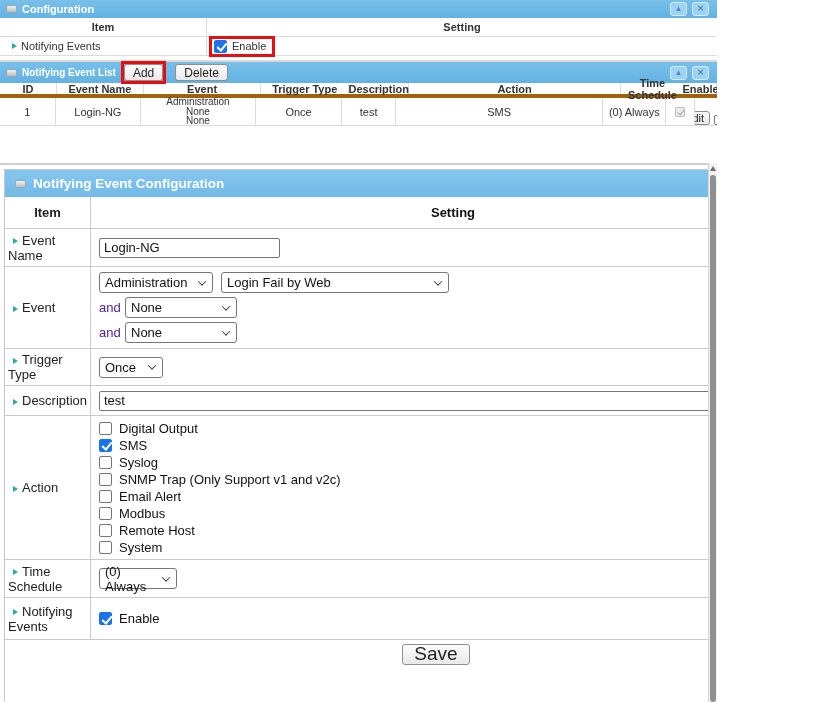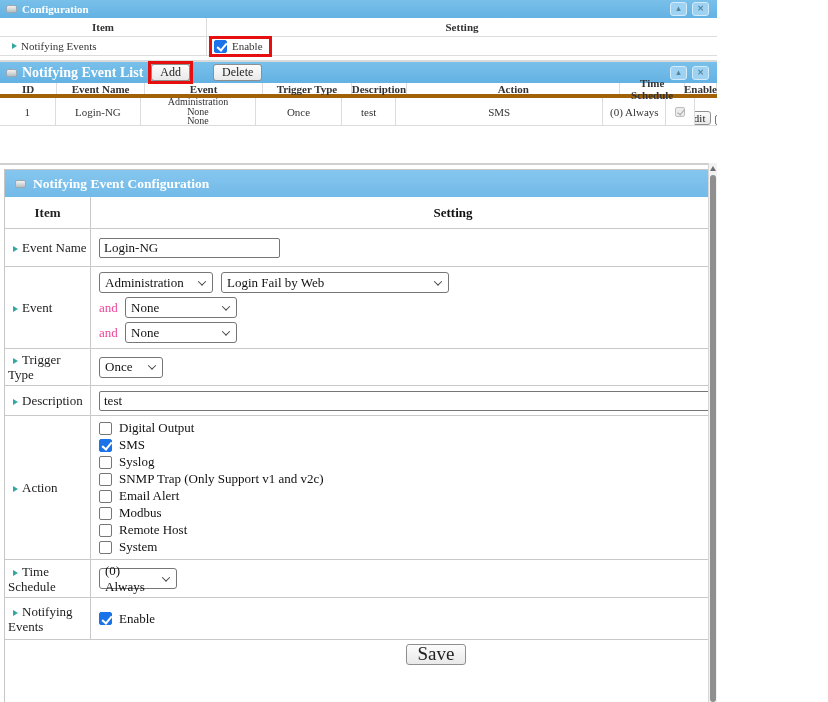--- a/index.html
+++ b/index.html
@@ -1,18 +1,18 @@
 <!DOCTYPE html>
 <html><head>
 <meta charset="utf-8">
 <style>
   * { margin:0; padding:0; box-sizing:border-box; }
   body { background:#fff; }
   .screen { position:relative; width:717px; height:702px; background:#fff; overflow:hidden;
-            font-family:Liberation Serif, serif; color:#333; }
+            font-family:Liberation Sans, sans-serif; color:#333; }
 
   
   .phead { display:flex; align-items:center; padding:0 6px;
            background:linear-gradient(#79c0ea,#63b2e3); }
   .picon { width:11px; height:8px; border:1px solid #9aa9b2; border-radius:2px;
            background:linear-gradient(#f2f2f2,#b9bfc3); flex:none; }
   .ptitle { color:#fff; font-weight:bold; margin-left:5px; white-space:nowrap; }
   .hbtns { margin-left:auto; display:flex; gap:5px; padding-right:2px; }
   .hbtn { width:17px; height:14px; background:#9dd2f2; border:1px solid #d4ebfa; border-radius:3px;
           color:#54869f; font-size:8px; line-height:1; display:flex; align-items:center;
@@ -59,24 +59,24 @@
   .t1setting { flex:1; display:flex; align-items:center; justify-content:center; }
   .t1item.left { justify-content:flex-start; padding-left:7px; }
   .t1setting.left { justify-content:flex-start; padding-left:2px; }
   .enable-hl { padding:1px 6px 1px 2px; gap:5px; position:relative; z-index:2; background:#fff; }
   .enable-hl label { font-size:11px; cursor:pointer; }
 
   
   .gapline { position:absolute; top:59.5px; left:0; right:0; height:2.5px; background:#d9d9d9; }
   .panel2 { position:absolute; top:62px; left:0; right:0; height:63px; }
   .panel2 .phead { height:21px; }
-  .panel2 .ptitle { font-size:14px; }
+  .panel2 .ptitle { font-size:10px; }
   .addbox { margin-left:5px; position:relative; z-index:3; }
   .btn-sm { height:17px; font-size:12px; padding:0 8px; }
-  .btn-delete { margin-left:20px; }
+  .btn-delete { margin-left:9px; }
   .t2row { display:flex; align-items:stretch; font-size:11px; }
   .t2head { height:15px; border-bottom:4px solid #a16207; font-weight:bold; }
   .t2data { height:28px; border-bottom:1px solid #dcdcdc; }
   .t2c { display:flex; align-items:center; justify-content:center; border-right:1px solid #dcdcdc;
          text-align:center; }
   .c-id{width:62px} .c-name{width:95px} .c-event{width:128px} .c-trig{width:96px}
   .c-desc{width:60px} .c-act{width:231px} .c-time{width:70px} .c-en{width:32px}
   .c-actions{flex:1; border-right:none; overflow:hidden;}
   .evlines { font-size:10px; line-height:9.5px; display:flex; flex-direction:column; align-items:center; }
   .actions-cell { flex-direction:row; align-items:flex-end; justify-content:center;
@@ -98,21 +98,21 @@
   .dsetting { flex:1; display:flex; align-items:center; padding-left:8px; font-size:13px;
               color:#111; overflow:hidden; }
   .dcols { height:32px; font-size:13px; font-weight:bold; }
   .dcols .dlabel { justify-content:center; padding:0; color:#222; }
   .dcols .dsetting { justify-content:center; padding-left:0; }
   .r-name{height:38px} .r-event{height:82px} .r-trig{height:37px} .r-desc{height:30px}
   .r-delay{height:35px} .r-action{height:144px} .r-time{height:38px} .r-note{height:42px}
   .r-save{height:28px; border-bottom:none; align-items:center; justify-content:center;}
   .col { flex-direction:column; align-items:flex-start; justify-content:center; }
   .evline { display:flex; align-items:center; margin:2px 0; }
-  .and { width:26px; font-size:13px; color:#ec4899; }
+  .and { width:26px; font-size:13px; color:#4c1d95; }
   .sel-admin{width:114px} .sel-ev2{width:228px; margin-left:8px} .sel-none{width:112px}
   .sel-once{width:64px} .sel-sched{width:78px}
   .in-name{width:181px} .in-desc{flex:1; margin-right:2px} .in-delay{width:68px}
   .hint { margin-left:8px; font-size:13px; color:#222; }
   .ckline { display:flex; align-items:center; height:17px; }
   .ckline .cb { margin-right:7px; }
   .enline { display:flex; align-items:center; }
   .enline .cb { margin-right:7px; }
   .btn-save { height:21px; font-size:19px; padding:0 11px; margin-left:52px; }
 

